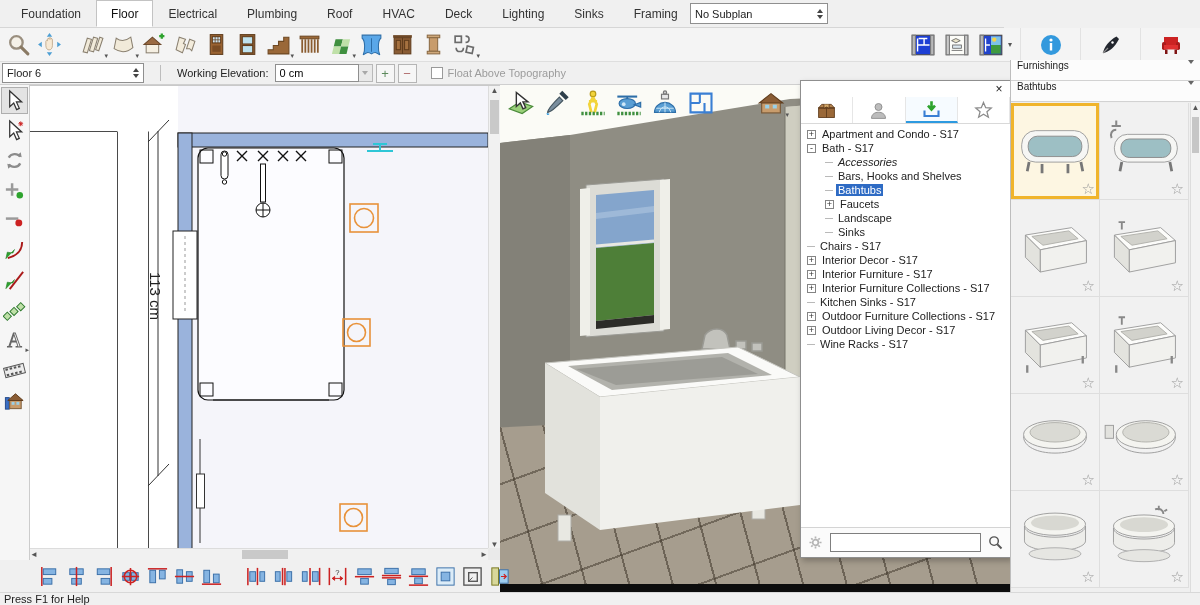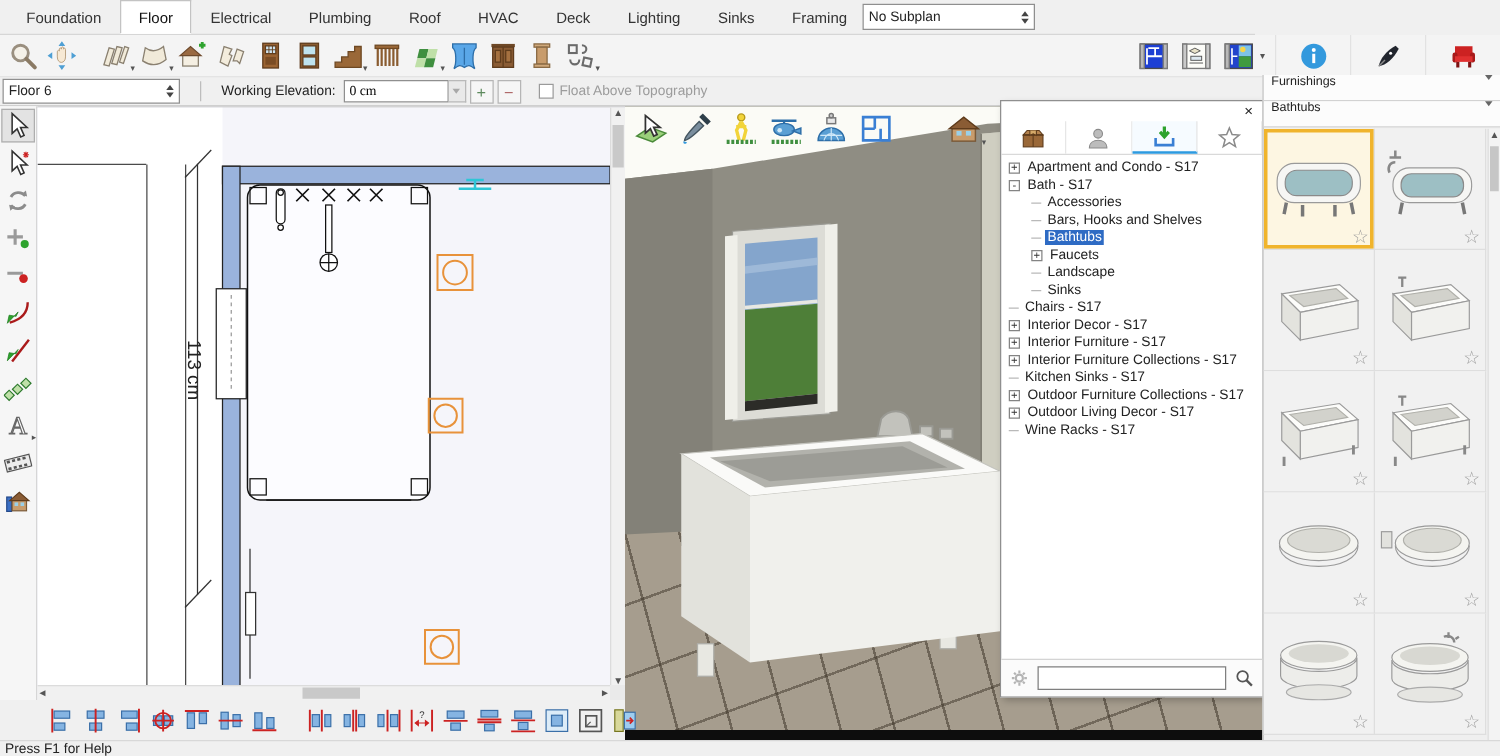--- a/index.html
+++ b/index.html
@@ -28,21 +28,21 @@
   #tb-right{position:absolute;right:0;top:0;height:34px;display:flex;align-items:center}
   #tb-views{display:flex;align-items:center;padding-right:8px}
   #tb-views .tbtn{width:34px}#tb-views .tbtn svg{width:28px;height:26px}
   .tb-sec{width:60px;height:34px;display:flex;align-items:center;justify-content:center;border-left:1px solid #e2e2e2}
   .tb-sec svg{width:24px;height:24px}
 
   
   #floorbar{left:0;top:62px;width:1200px;height:23px;background:#f0f0f0;border-bottom:1px solid #cfcfcf;display:flex;align-items:center;font-size:11px}
   #floorsel{width:142px;height:20px;margin-left:2px}
   .vsep{width:1px;height:16px;background:#bdbdbd;margin:0 16px}
-  #elev-input{width:84px;height:18px;background:#fff;border:1px solid #8f8f8f;padding:0 4px;font-size:11px;font-family:Liberation Serif, serif}
+  #elev-input{width:84px;height:18px;background:#fff;border:1px solid #8f8f8f;padding:0 4px;font-size:11px;font-family:Liberation Sans, sans-serif}
   .mini-dd{width:14px;height:18px;background:#e9e9e9;border:1px solid #b9b9b9;border-left:none;display:flex;align-items:center;justify-content:center}
   .sqbtn{width:19px;height:19px;border:1px solid #b5b5b5;background:#f6f6f6;display:flex;align-items:center;justify-content:center;font-size:13px;margin-left:3px}
   .cb{width:12px;height:12px;border:1px solid #9a9a9a;background:#fff;margin:0 5px 0 14px}
   .graylab{color:#9c9c9c}
 
   
   #lefttools{left:0;top:85px;width:30px;height:475px;background:#f6f6f6;border-right:1px solid #cccccc;display:flex;flex-direction:column;align-items:center;padding-top:2px}
   .ebtn{width:27px;height:27px;margin-bottom:3px;display:flex;align-items:center;justify-content:center;position:relative}
   .ebtn svg{width:23px;height:23px}
   .ebtn.active{background:#e3e3e3;border:1px solid #aeaeae}
@@ -628,21 +628,21 @@
     </div>
   <div id="libtree">
       <div class="trow" style="padding-left: 4px;">
         <span class="expander">+</span>
         <span class="tlabel">Apartment and Condo - S17</span>
       </div>
       <div class="trow" style="padding-left: 4px;">
         <span class="expander">-</span>
         <span class="tlabel">Bath - S17</span>
       </div>
-      <div class="trow" style="padding-left: 22px;">
+      <div class="trow" style="padding-left: 22px; font-style: italic;">
         <span class="tick"></span>
         <span class="tlabel">Accessories</span>
       </div>
       <div class="trow" style="padding-left: 22px;">
         <span class="tick"></span>
         <span class="tlabel">Bars, Hooks and Shelves</span>
       </div>
       <div class="trow sel" style="padding-left: 22px;">
         <span class="tick"></span>
         <span class="tlabel">Bathtubs</span>

